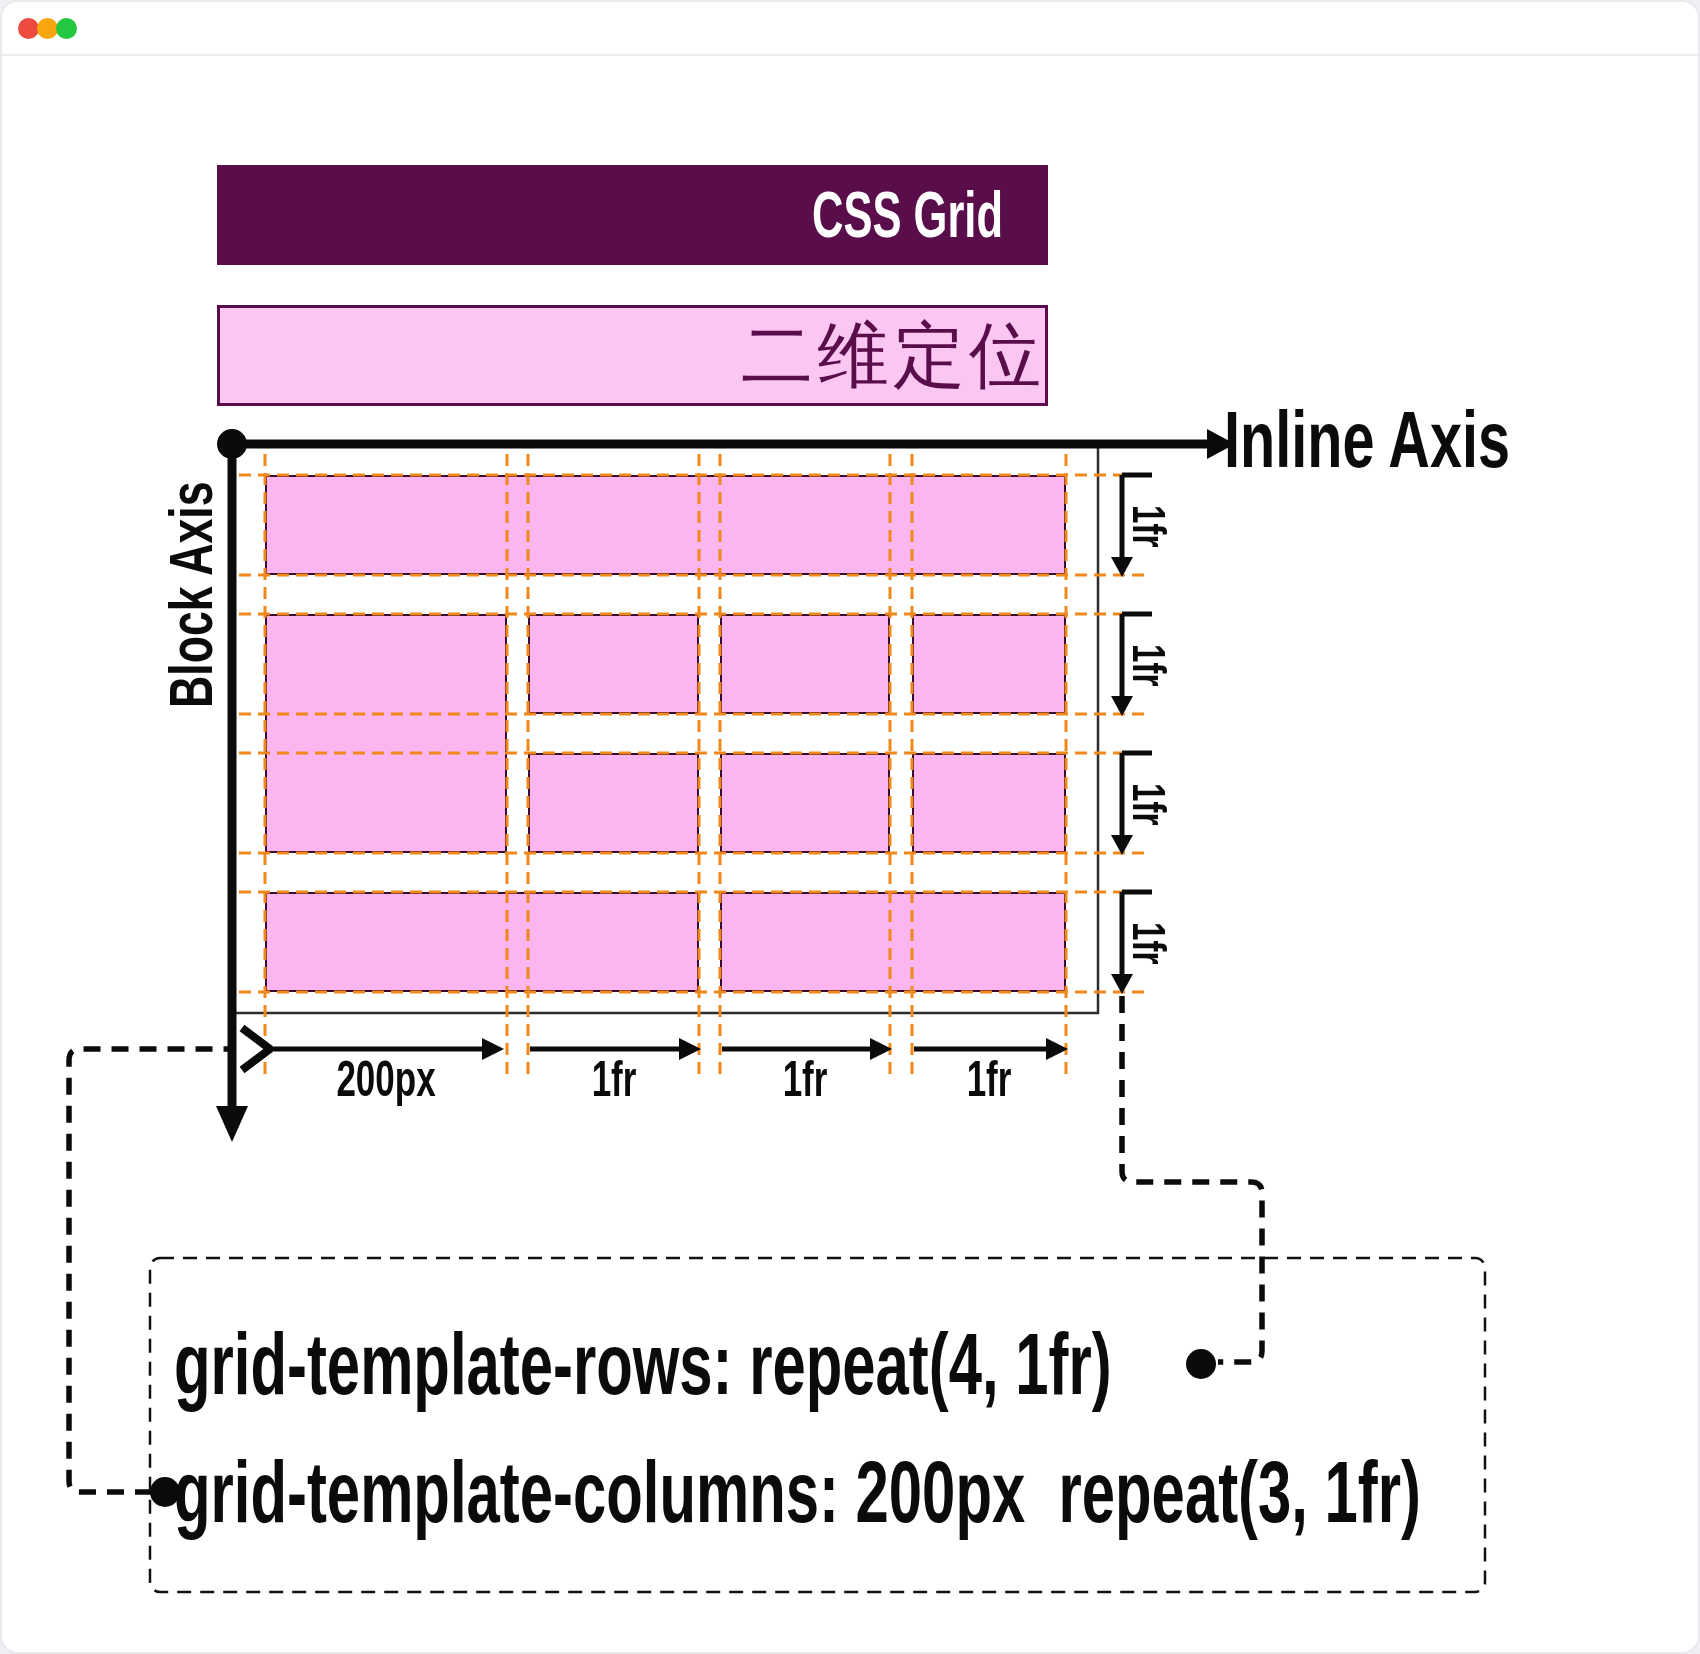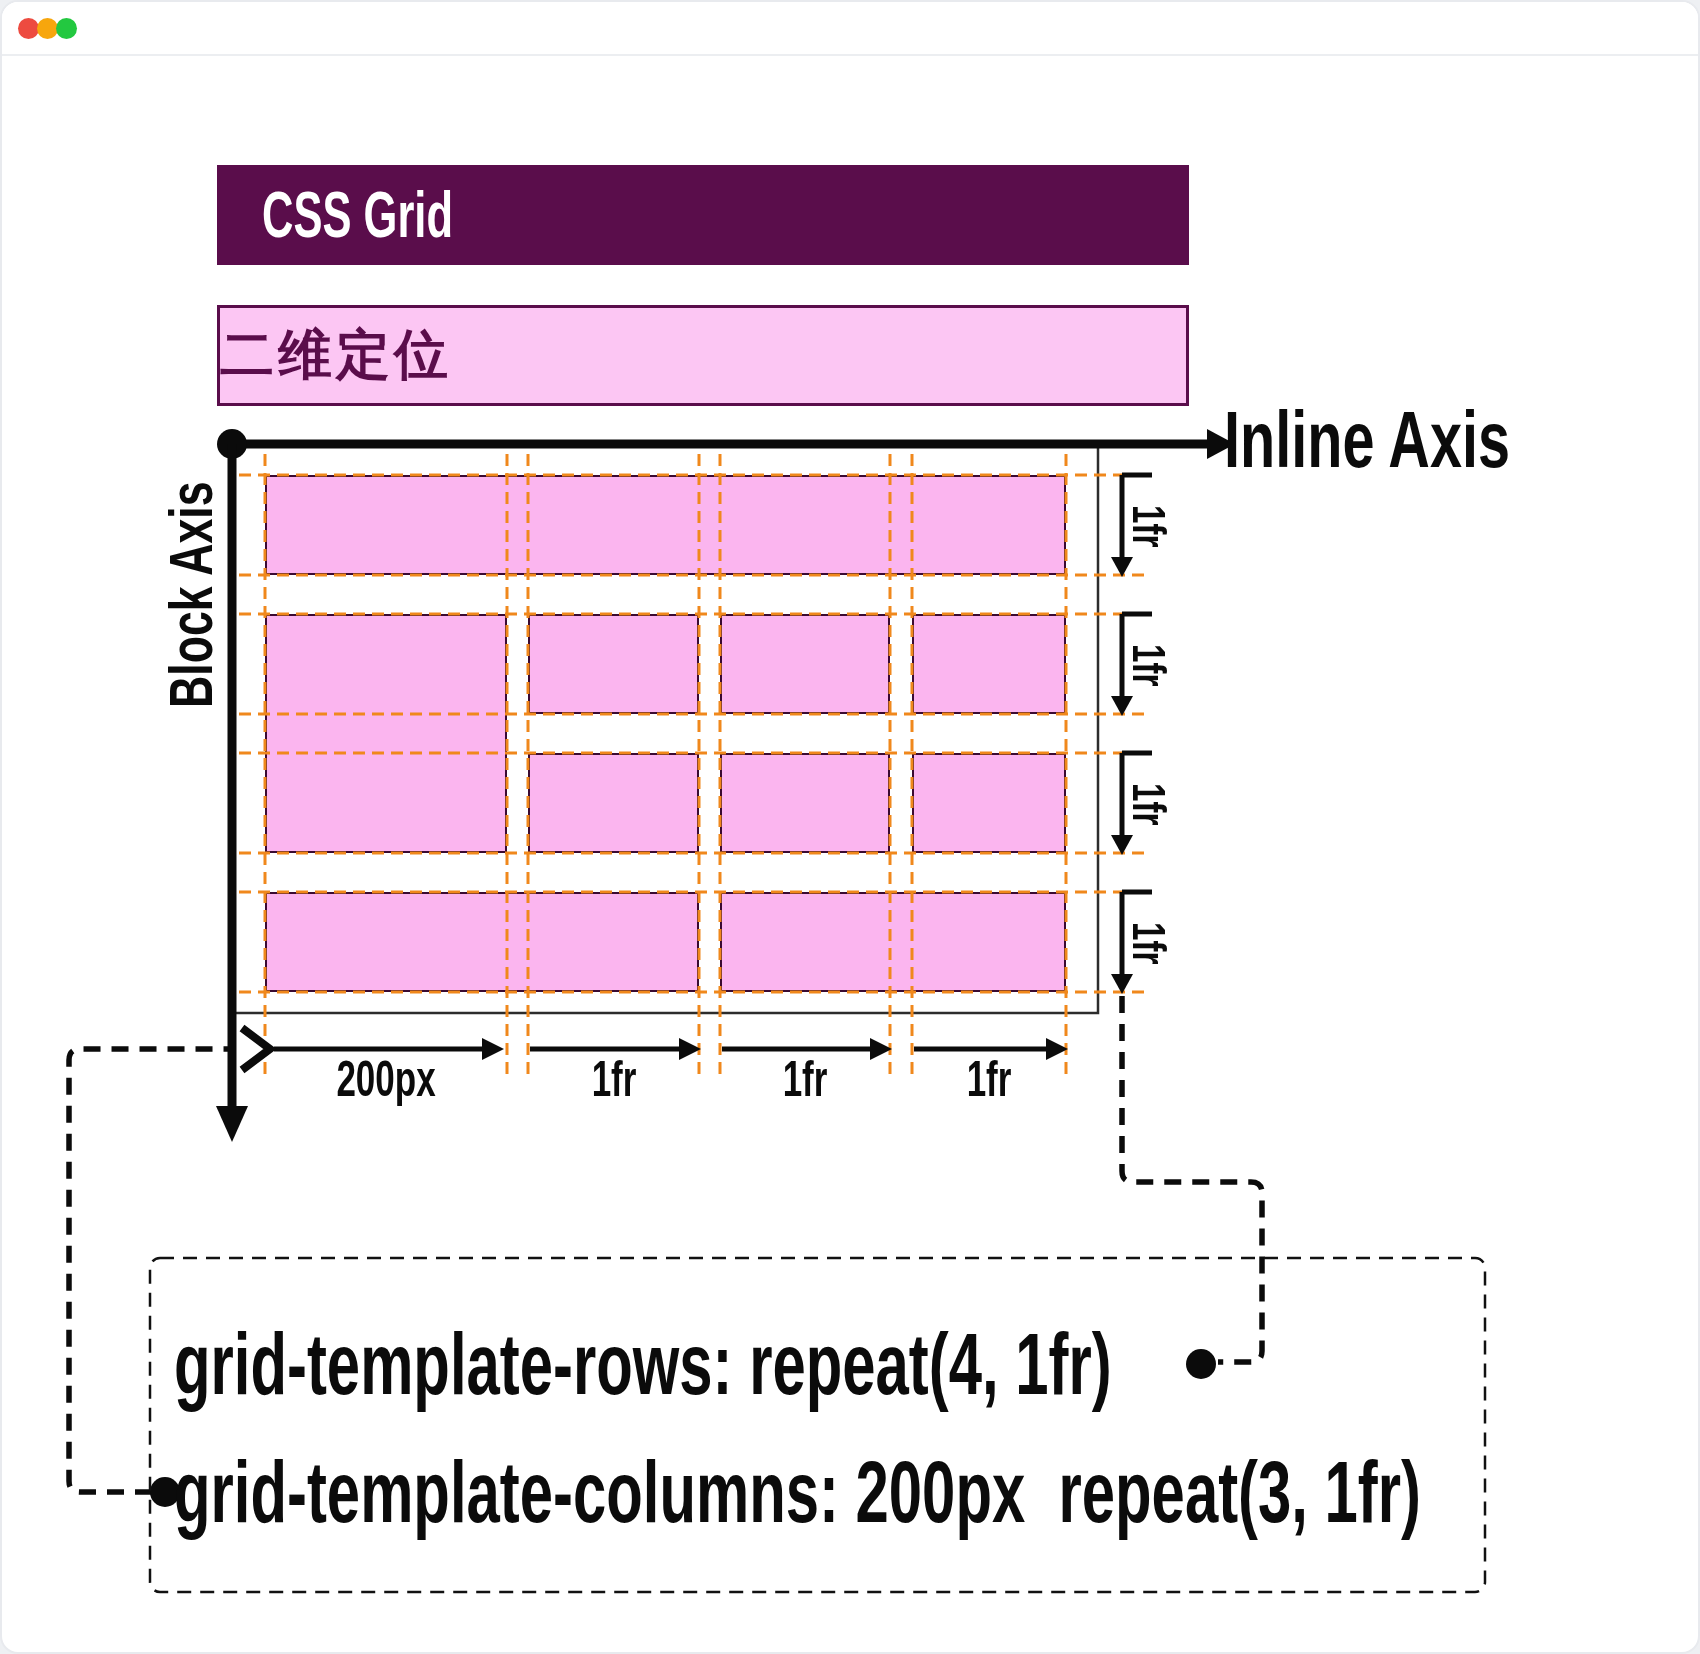--- a/index.html
+++ b/index.html
@@ -4,25 +4,25 @@
 <style>
   html,body{margin:0;padding:0;background:#eef0f3;font-family:"Liberation Sans","DejaVu Sans",sans-serif;}
   .canvas{position:relative;width:1700px;height:1654px;background:#eef0f3;overflow:hidden;}
   .window{position:absolute;inset:0;background:#ffffff;border:2px solid #e8eaee;border-radius:18px;box-sizing:border-box;overflow:hidden;}
   .titlebar{position:absolute;left:0;top:0;right:0;height:52px;background:#ffffff;border-bottom:2px solid #eceef1;}
   .dot{position:absolute;top:16px;width:21px;height:21px;border-radius:50%;}
   .dot.red{left:16px;background:#ed4b40;}
   .dot.yellow{left:35px;background:#f7a60d;}
   .dot.green{left:54px;background:#23c840;}
 
-  .banner{position:absolute;left:215px;width:972px;display:flex;align-items:center;justify-content:flex-start;box-sizing:border-box;}
+  .banner{position:absolute;left:215px;width:831px;display:flex;align-items:center;justify-content:flex-end;box-sizing:border-box;}
   .banner.purple{top:163px;height:100px;background:#5a0d4b;}
   .banner.pink{top:303px;height:101px;background:#fcc6f3;border:3px solid #5a0d4b;}
   .banner.purple .t{color:#ffffff;font-size:64px;font-weight:bold;transform:scaleX(.68);white-space:pre;}
-  .banner.pink .t{color:#5a0d4b;font-size:54px;font-weight:bold;letter-spacing:4px;white-space:pre;}
+  .banner.pink .t{color:#5a0d4b;font-size:72px;font-weight:normal;letter-spacing:4px;white-space:pre;}
 
   .cell{position:absolute;background:#fbb5ef;border:2px solid #3a0a31;box-sizing:border-box;z-index:2;}
 
   svg.overlay{position:absolute;left:0;top:0;z-index:5;pointer-events:none;}
 
   .label{position:absolute;color:#0b0b0b;z-index:6;white-space:pre;}
   .inline-axis{left:1222px;top:394px;font-size:80px;font-weight:bold;line-height:1.1;transform:scaleX(.72);transform-origin:left center;}
   .block-axis{left:158px;top:706px;font-size:62px;font-weight:bold;line-height:1;transform:rotate(-90deg) scaleX(.72);transform-origin:0 0;}
   .rowlab{left:1170px;font-size:46px;font-weight:bold;line-height:1;transform:rotate(90deg) scaleX(.72);transform-origin:0 0;}
   .rl1{top:503px;} .rl2{top:642px;} .rl3{top:781px;} .rl4{top:920px;}

